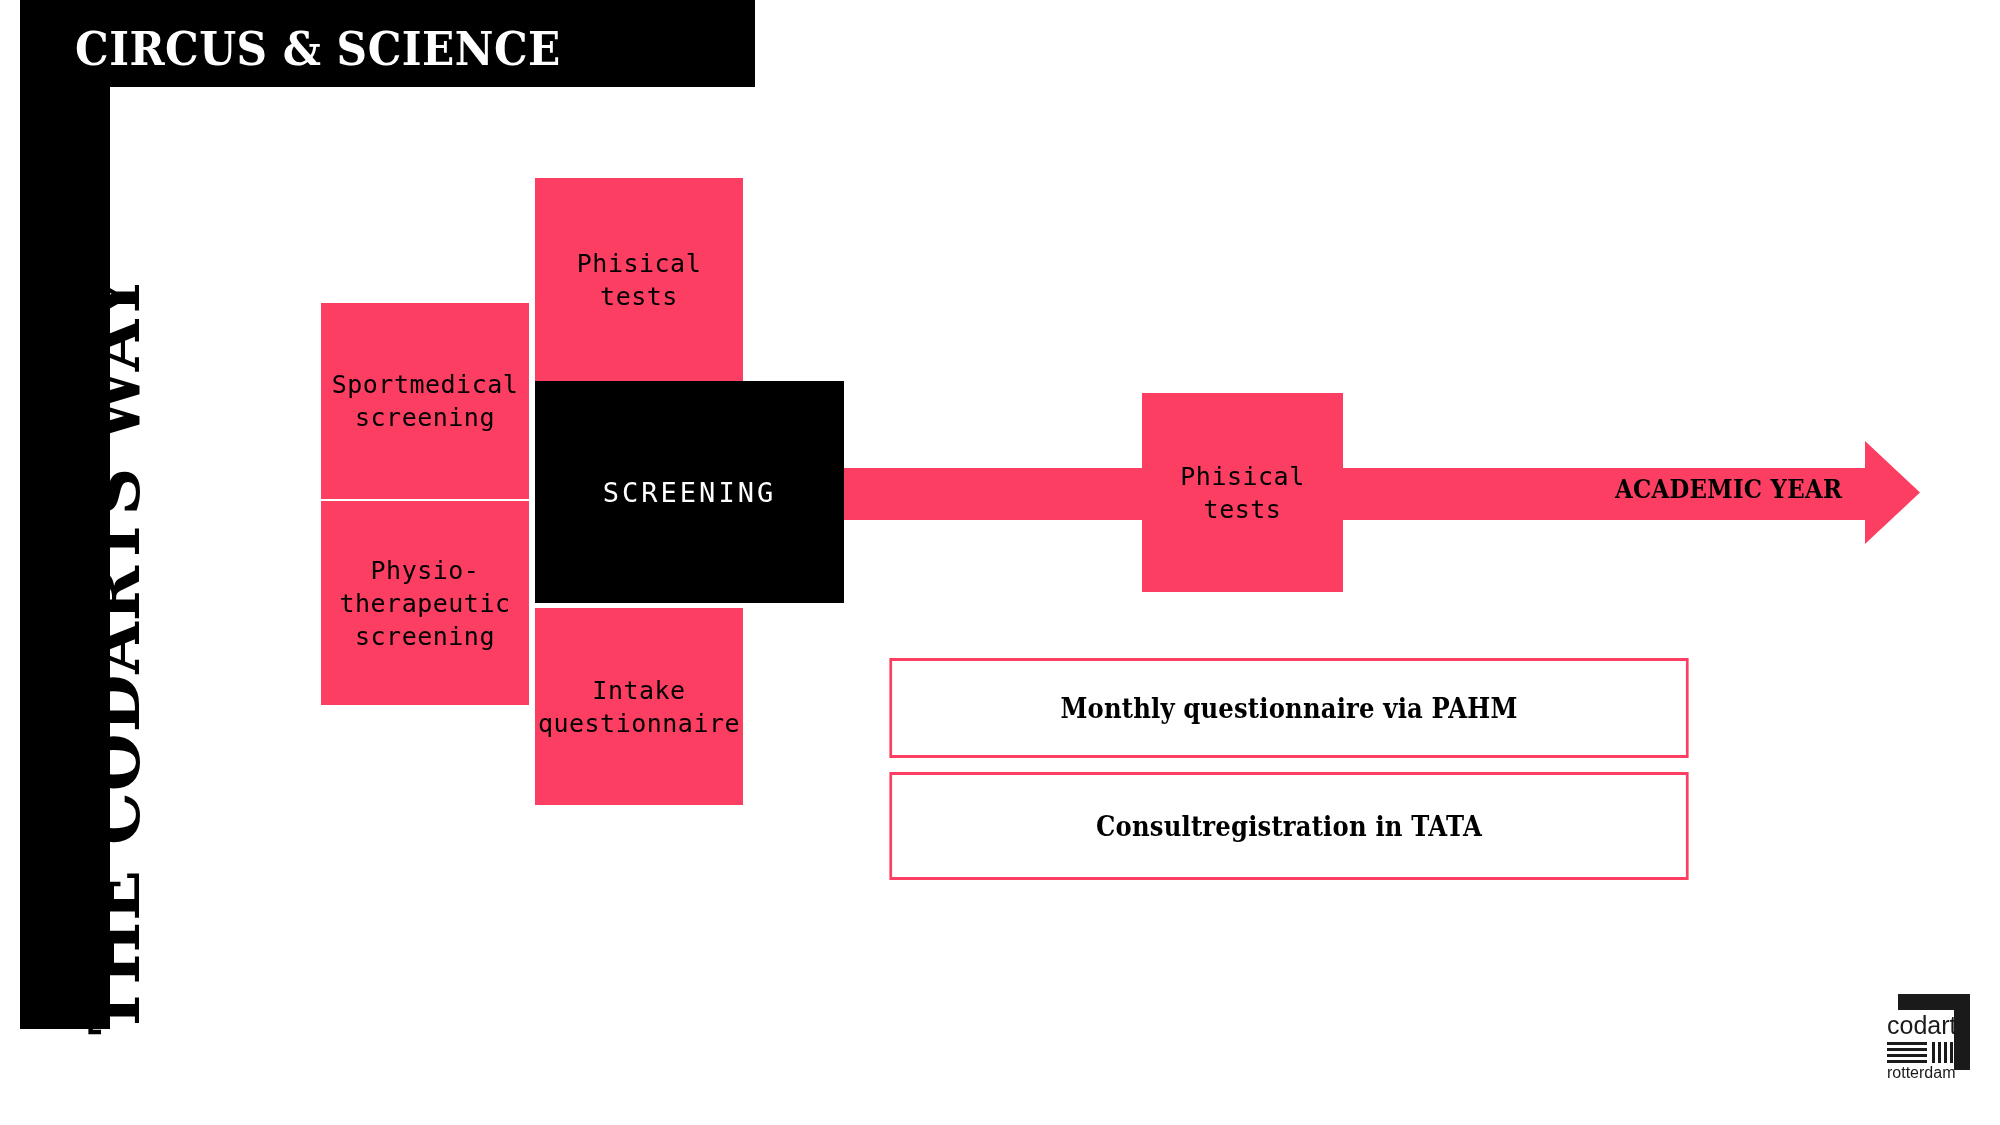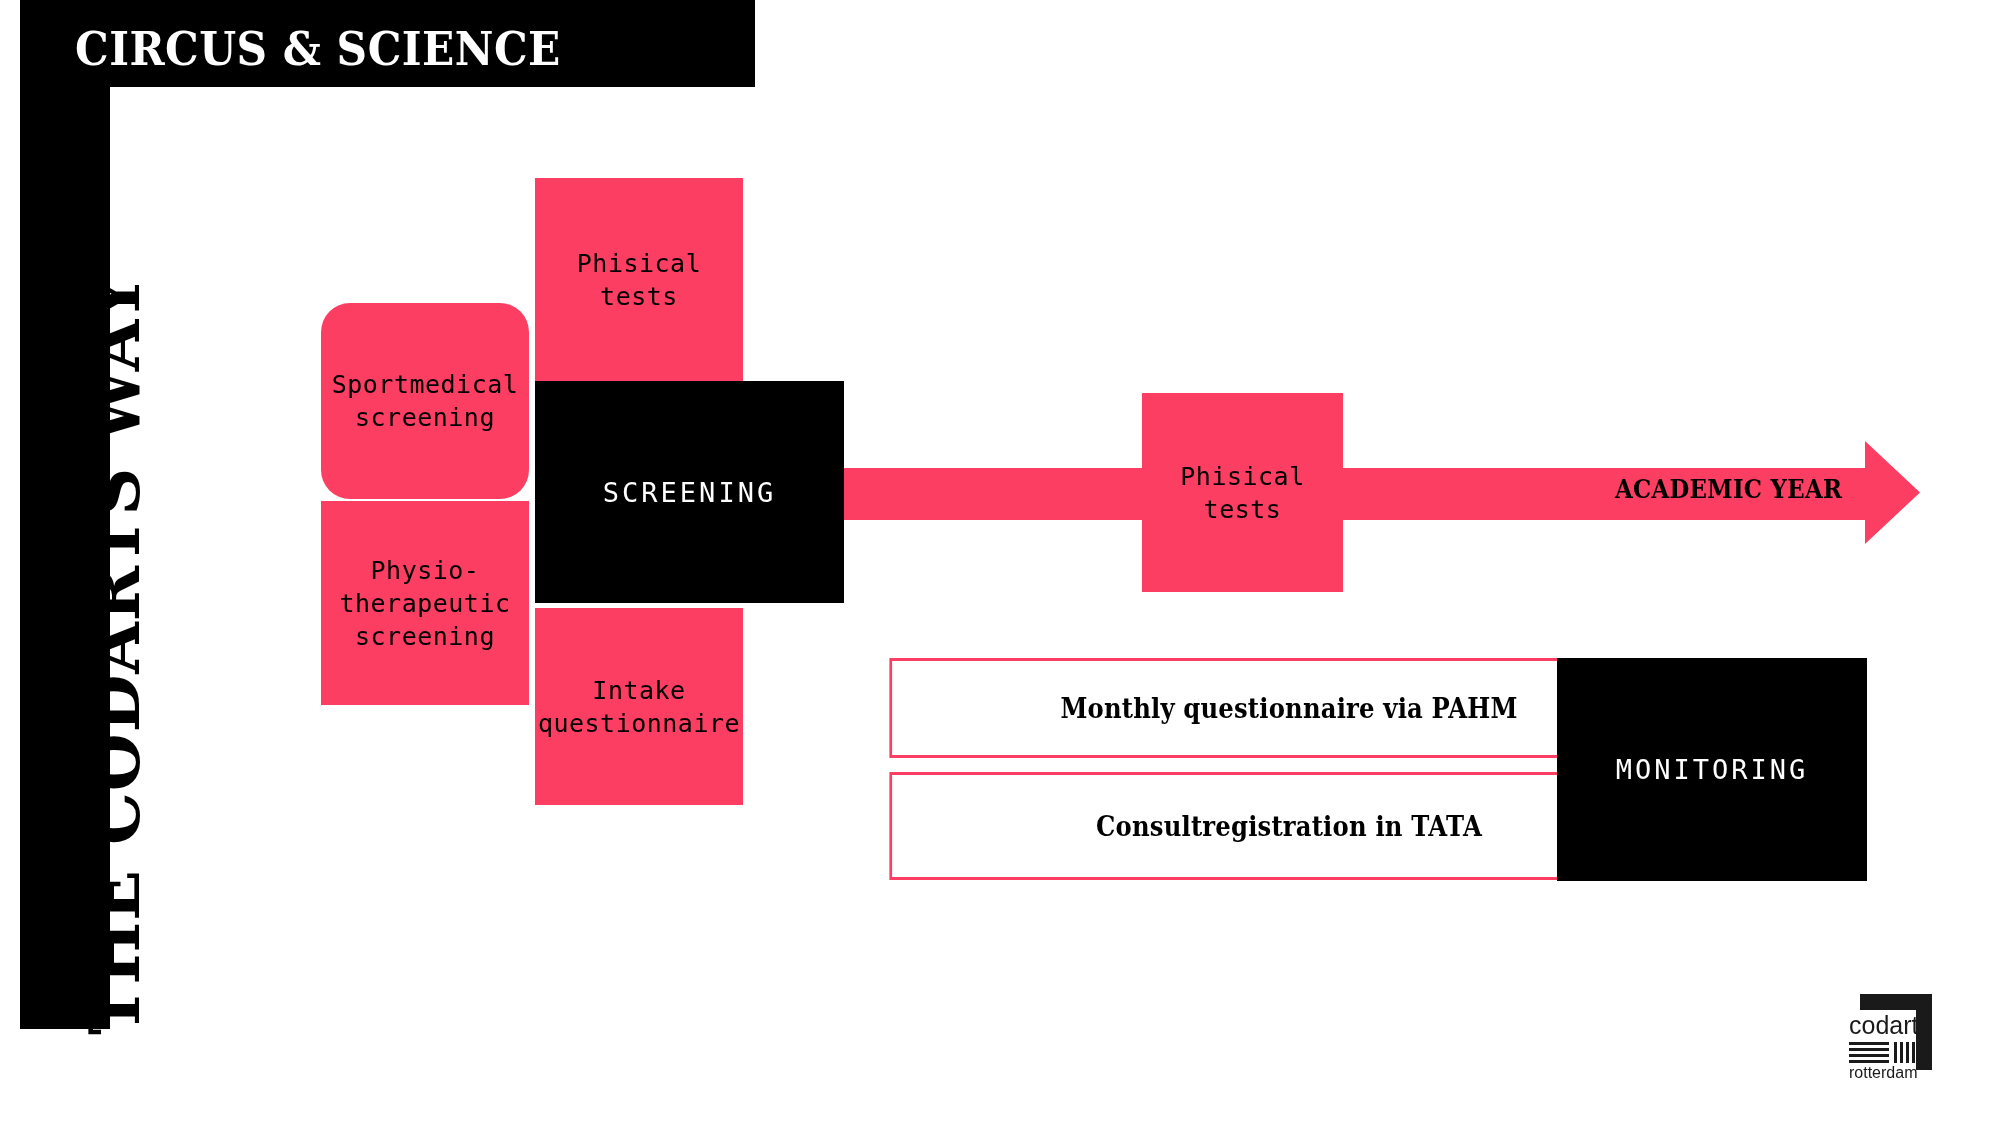--- a/index.html
+++ b/index.html
@@ -100,21 +100,21 @@
     font-size: 27px;
     letter-spacing: 0.2px;
     transform: scaleX(0.9);
   }
   .box-outline > span {
     display: block;
     transform: scaleX(1.0);
   }
 
   
-  #box-sportmedical     { left: 301px;  top: 303px; width: 208px; height: 196px; border-radius: 29px; }
+  #box-sportmedical     { left: 301px;  top: 303px; width: 208px; height: 196px; }
   #box-physio           { left: 301px;  top: 501px; width: 208px; height: 204px; }
   #box-phisical-top     { left: 515px;  top: 178px; width: 208px; height: 203px; }
   #box-intake           { left: 515px;  top: 608px; width: 208px; height: 197px; }
   #box-screening        { left: 515px;  top: 381px; width: 309px; height: 222px; z-index: 4; }
   #box-phisical-mid     { left: 1122px; top: 393px; width: 201px; height: 199px; z-index: 3; }
   #box-monitoring       { left: 1537px; top: 658px; width: 310px; height: 223px; z-index: 4; }
   #box-pahm             { left: 825px;  top: 658px; width: 888px; height: 100px; z-index: 2; }
   #box-tata             { left: 825px;  top: 772px; width: 888px; height: 108px; z-index: 2; }
 
   
@@ -138,21 +138,21 @@
     letter-spacing: 0.3px;
     transform: scaleX(0.88);
     transform-origin: left top;
     white-space: nowrap;
     z-index: 3;
   }
 
   
   #logo {
     position: absolute;
-    left: 1828px;
+    left: 1866px;
     top: 992px;
     width: 96px;
     height: 88px;
     z-index: 5;
   }
   #logo svg { display: block; }
 </style>
 </head>
 <body>
 
@@ -212,23 +212,20 @@
   </div>
 
   <div class="box box-outline" id="box-pahm">
     <span>Monthly questionnaire via PAHM</span>
   </div>
 
   <div class="box box-outline" id="box-tata">
     <span>Consultregistration in TATA</span>
   </div>
 
-  <div class="box box-black" id="box-monitoring">
-    <span>MONITORING</span>
-  </div>
 
   <div id="logo">
     <svg width="96" height="88" viewBox="0 0 96 88" aria-hidden="true">
 
       <rect x="12" y="2" width="72" height="16" fill="#1a1a1a"></rect>
       <rect x="68" y="2" width="16" height="76" fill="#1a1a1a"></rect>
 
       <rect x="0" y="18" width="68" height="28" fill="#ffffff"></rect>
       <text x="1" y="42" font-family="'Liberation Sans', sans-serif" font-size="25" fill="#1a1a1a">codarts</text>
 

